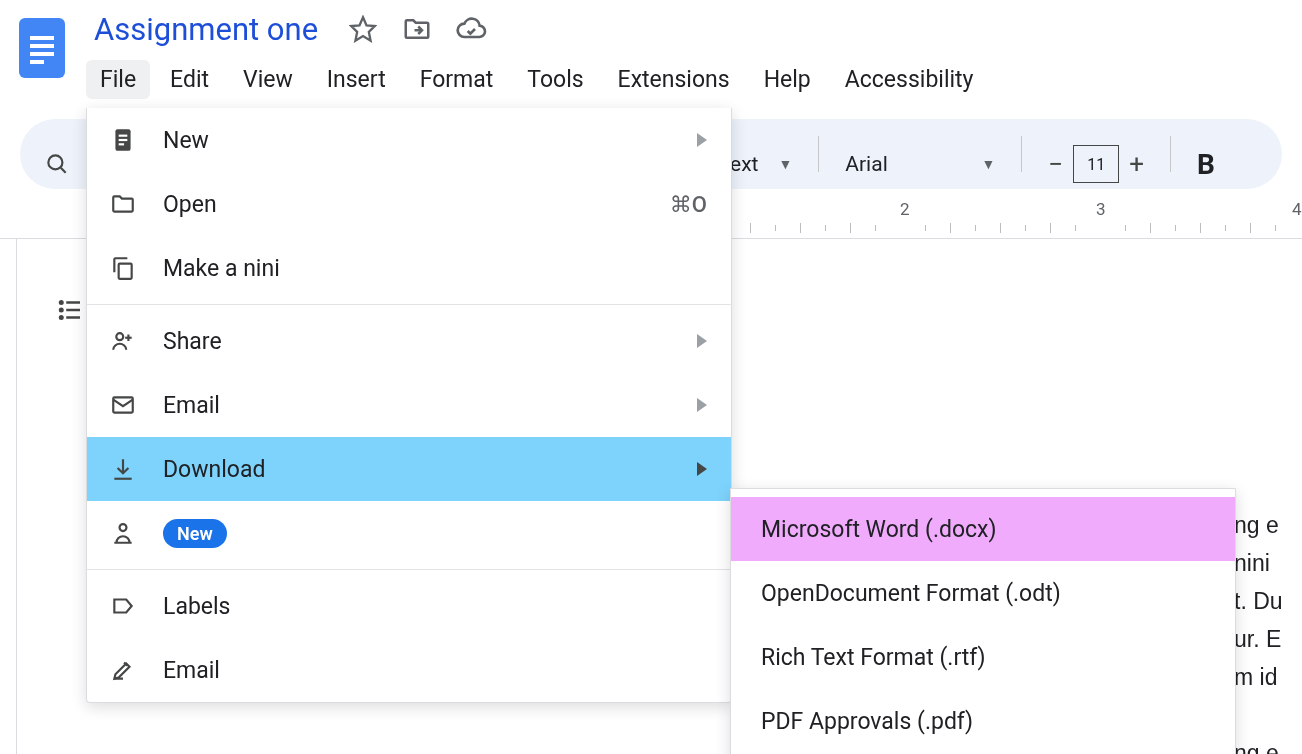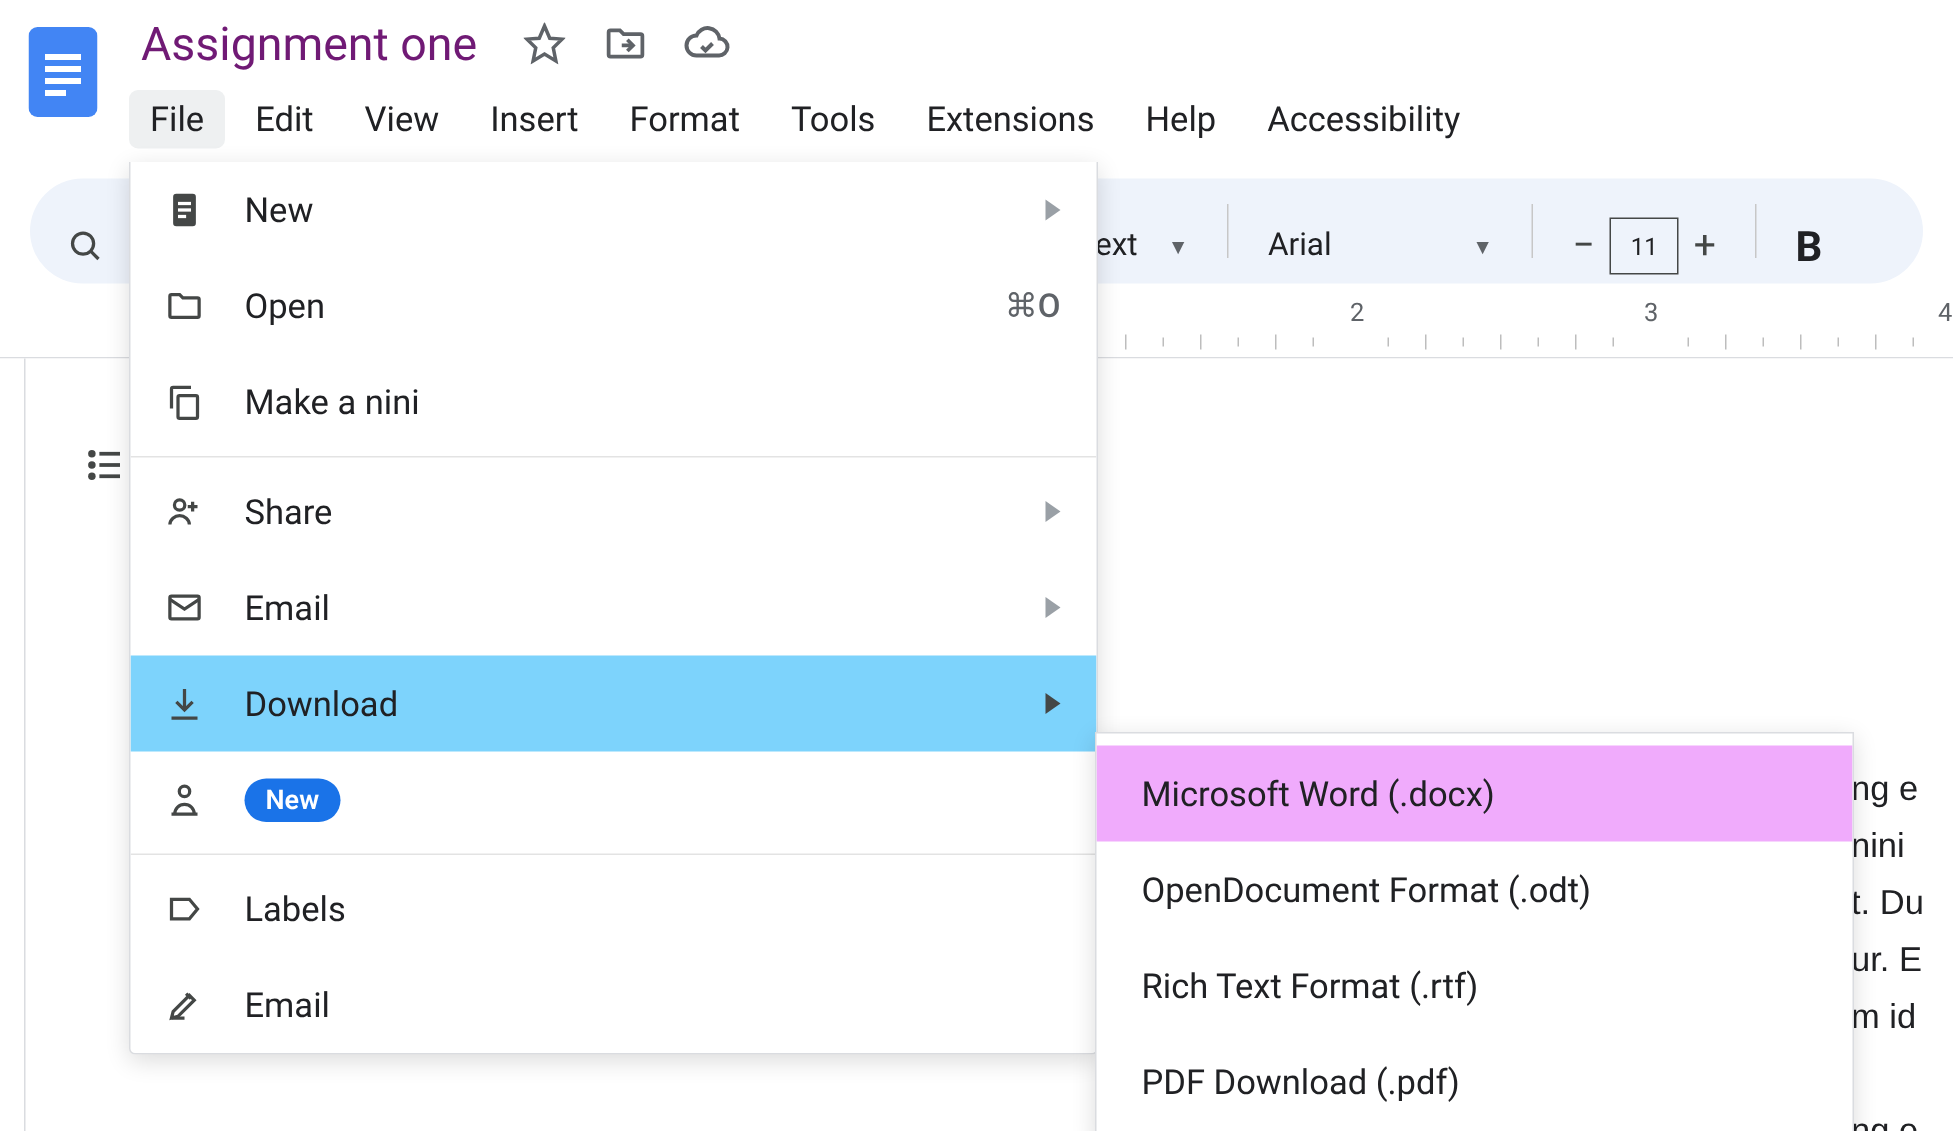--- a/index.html
+++ b/index.html
@@ -37,21 +37,21 @@
   .title-row {
     display: flex;
     align-items: center;
     gap: 20px;
     height: 42px;
   }
   .doc-title {
     font-size: 31px;
     font-weight: 400;
     letter-spacing: 0;
-    color: #701a75;
+    color: #1d4ed8;
     padding: 4px 8px;
   }
   .title-icon {
     width: 34px;
     height: 34px;
     display: flex;
     align-items: center;
     justify-content: center;
     border-radius: 50%;
     color: #5f6368;
@@ -505,16 +505,16 @@
           </svg>
       </span>
       <span class="mi-label">Email</span>
     </div>
   </div>
 
   <div class="menu download-menu">
     <div class="dm-item hover">Microsoft Word (.docx)</div>
     <div class="dm-item">OpenDocument Format (.odt)</div>
     <div class="dm-item">Rich Text Format (.rtf)</div>
-    <div class="dm-item">PDF Download (.pdf)</div>
+    <div class="dm-item">PDF Approvals (.pdf)</div>
   </div>
 
 </div>
 
 </body></html>

